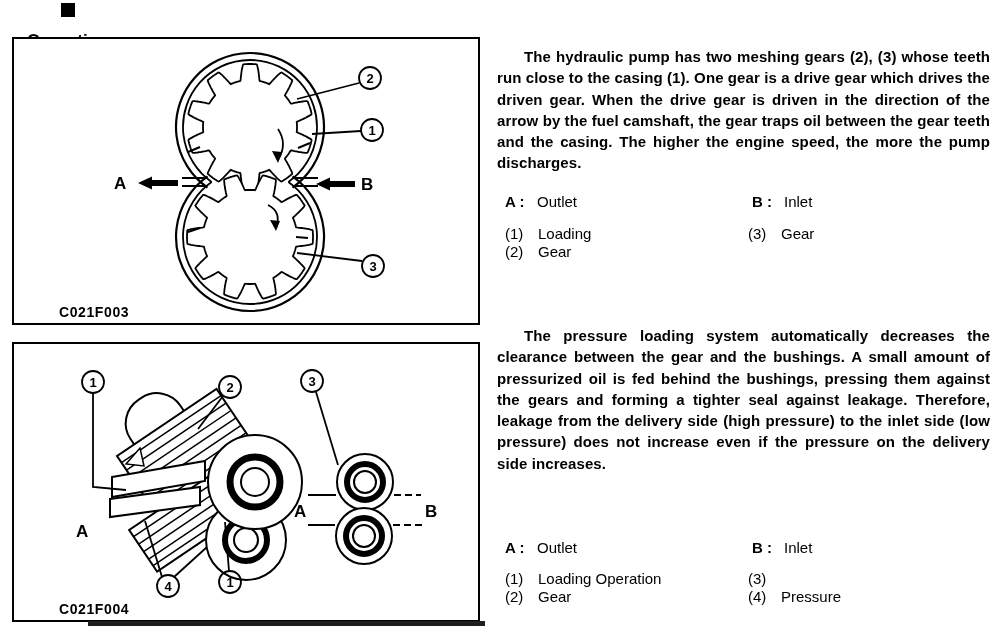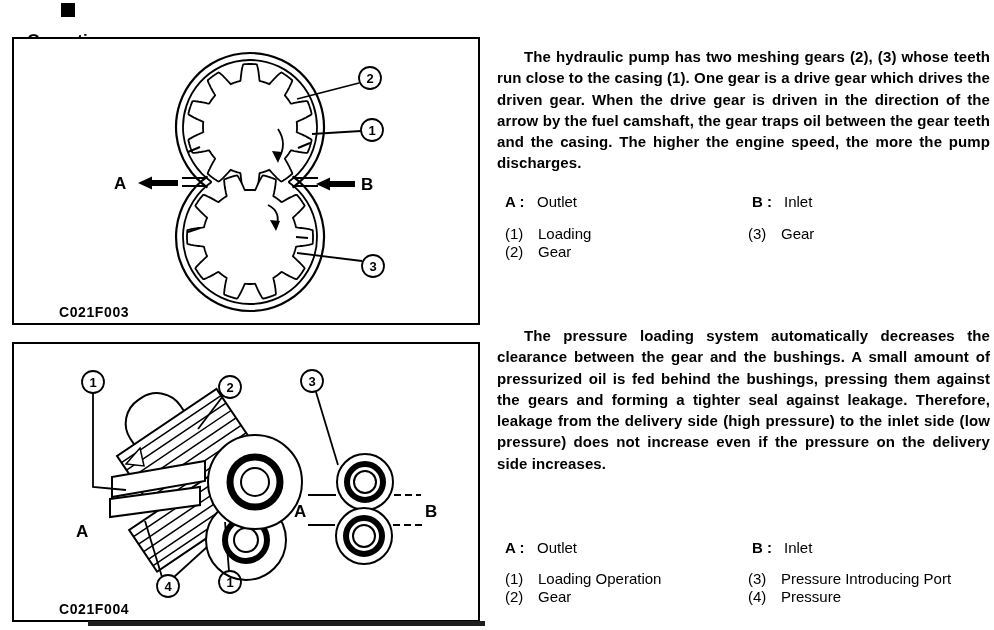--- a/index.html
+++ b/index.html
@@ -227,21 +227,20 @@
         <span>Loading Operation</span>
       </div>
       <div class="item">
         <span class="num">(2)</span>
         <span>Gear</span>
       </div>
     </div>
     <div class="itemcol">
       <div class="item">
         <span class="num">(3)</span>
-        <span>Pressure Introducing Port</span>
       </div>
       <div class="item">
         <span class="num">(4)</span>
         <span>Pressure</span>
       </div>
     </div>
   </div>
 
 </div>
 

